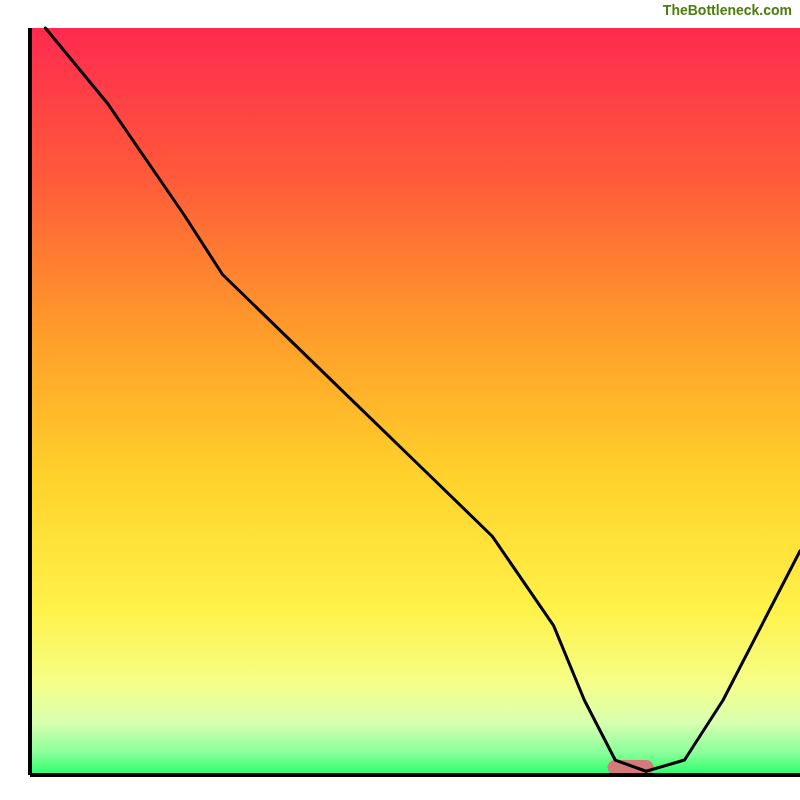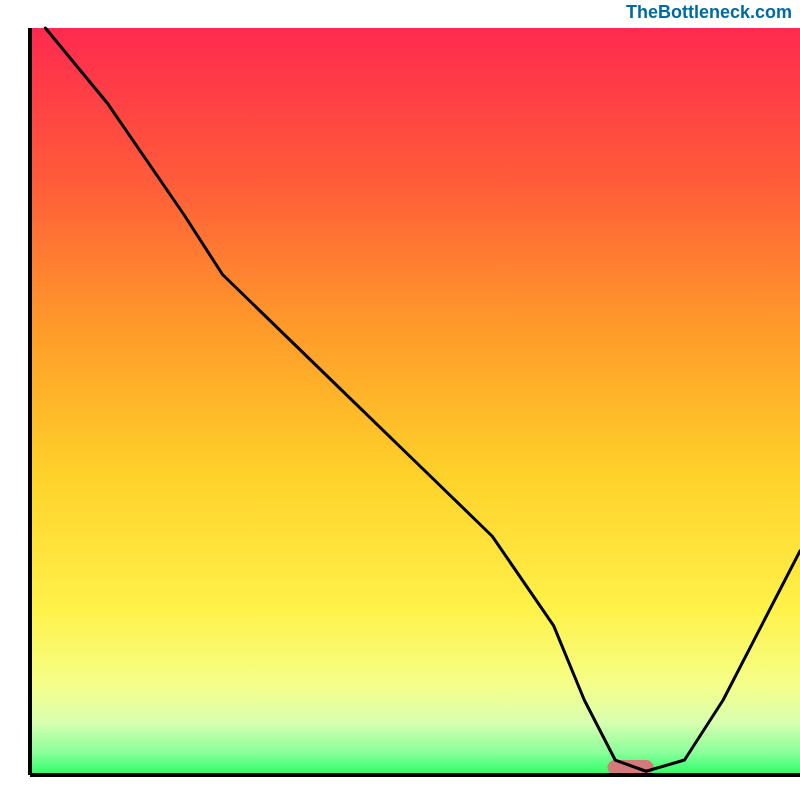--- a/index.html
+++ b/index.html
@@ -12,23 +12,23 @@
   }
   .container {
     position: relative;
     width: 800px;
     height: 800px;
   }
   .watermark {
     position: absolute;
     top: 2px;
     right: 8px;
-    font-size: 18px;
+    font-size: 14px;
     font-weight: bold;
-    color: #0369a1;
+    color: #4d7c0f;
     z-index: 10;
     font-family: Arial, sans-serif;
     margin-left: 7px;
   }
   svg {
     display: block;
   }
 </style>
 </head>
 <body>

